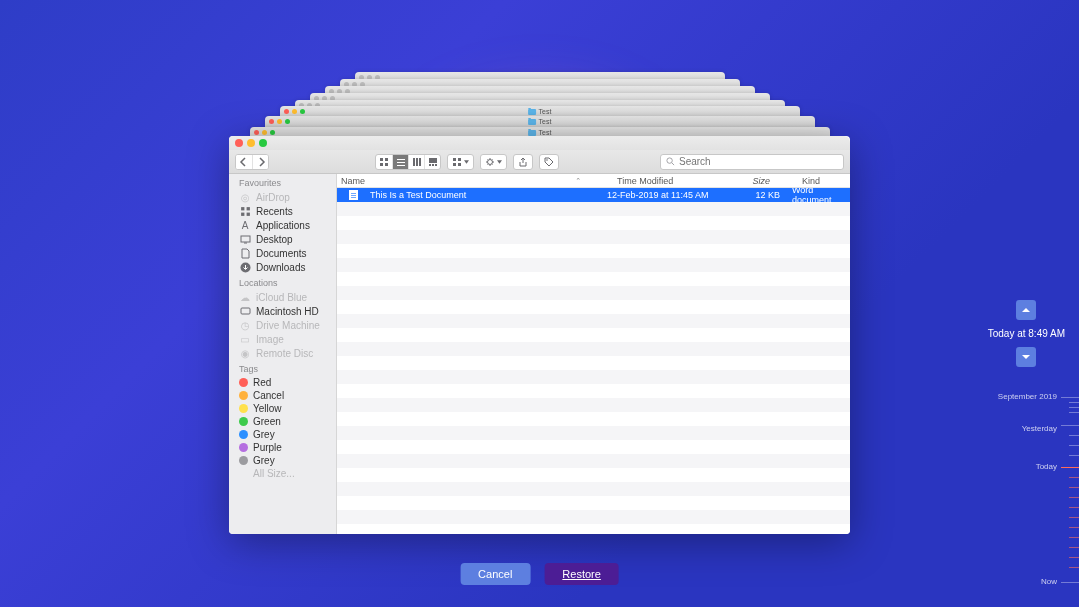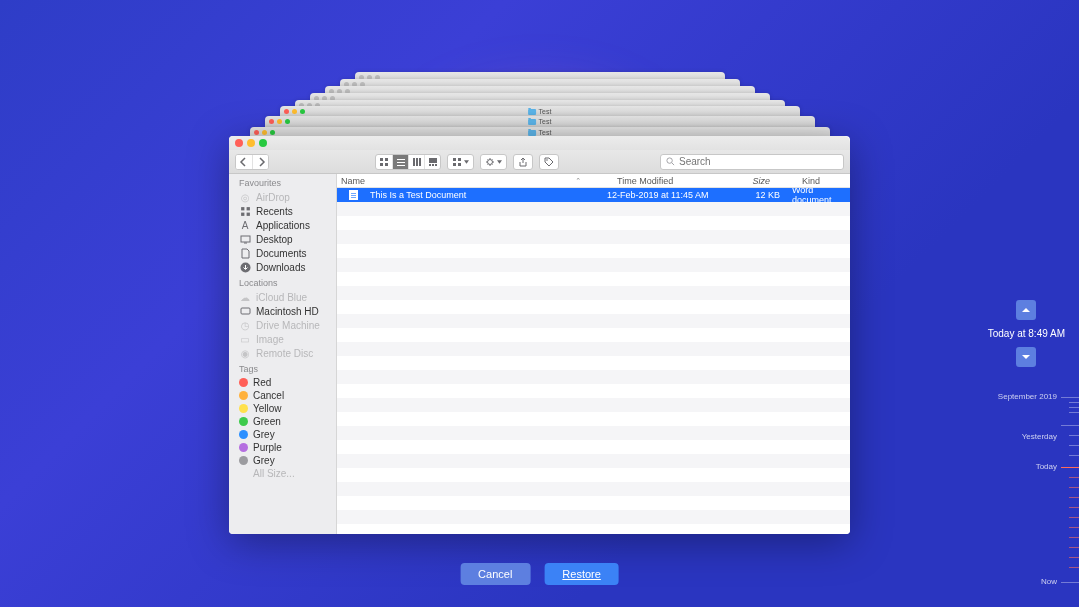--- a/index.html
+++ b/index.html
@@ -6,21 +6,21 @@
   body { width: 1079px; height: 607px; background: linear-gradient(135deg, #2e3dc7 0%, #3b3fd6 30%, #2a35c0 70%); overflow: hidden; position: relative; }
   .glow { position:absolute; left:50%; top:10%; width:300px; height:180px; transform:translateX(-50%); background: radial-gradient(ellipse at center, rgba(255,200,120,0.35), rgba(255,120,180,0.15) 40%, transparent 70%); filter: blur(20px); }
   .stack { position:absolute; left:50%; transform:translateX(-50%); }
   .sw { background: linear-gradient(#e6e6e6,#d3d3d3); border-radius:4px 4px 0 0; height:11px; display:flex; align-items:center; padding:0 4px; gap:3px; box-shadow:0 0 4px rgba(0,0,0,0.15); }
   .sw .dot { width:5px; height:5px; border-radius:50%; background:#bbb; }
   .sw .folder { position:absolute; left:50%; transform:translateX(-50%); display:flex; align-items:center; gap:3px; font-size:7px; color:#555; }
   .tiny-folder { width:8px; height:6px; background:#5cb4e8; border-radius:1px; position:relative; }
   .tiny-folder::before { content:""; position:absolute; top:-1px; left:0; width:3px; height:1px; background:#5cb4e8; border-radius:1px 1px 0 0;}
   .buttons { position:absolute; bottom:22px; left:50%; transform:translateX(-50%); display:flex; gap:14px; }
   .btn { border:none; border-radius:4px; padding:5px 18px; font-size:11px; color:#fff; background:#5d7fe0; cursor:pointer; }
-  .btn.restore { background:#3b82f6;text-decoration:underline; }
+  .btn.restore { background:#4c1d95;text-decoration:underline; }
   .navwrap { position:absolute; right:14px; top:300px; display:flex; flex-direction:column; align-items:center; gap:8px; }
   .arrowbtn { width:20px; height:20px; border:none; border-radius:3px; background:#5d7fe0; color:#fff; display:flex; align-items:center; justify-content:center; cursor:pointer; }
   .arrowbtn svg { width:10px; height:10px; fill:#fff; }
   .snaptime { color:#fff; font-size:10px; white-space:nowrap; }
   .timeline { position:absolute; right:0; top:380px; bottom:10px; width:60px; }
   .tick { position:absolute; right:0; width:18px; border-top:1px solid rgba(255,255,255,0.35); }
   .tlabel { position:absolute; right:22px; color:rgba(255,255,255,0.75); font-size:8px; white-space:nowrap; }
 
   .finder { position:absolute; left:229px; top:136px; width:621px; height:398px; background:#fff; border-radius:4px; box-shadow:0 8px 40px rgba(0,0,0,0.35); display:flex; overflow:hidden; }
   .sidebar { width:108px; background:rgba(236,236,238,0.96); border-right:1px solid #d6d6d6; padding:38px 0 0 0; overflow:hidden; }
@@ -391,21 +391,21 @@
       </svg>
     </button>
 </div>
 
 <div class="timeline">
   <div class="tlabel" style="top:12px">September 2019</div>
   <div class="tick" style="top:17px"></div>
   <div class="tick" style="top:22px;width:10px"></div>
     <div class="tick" style="top:27px;width:10px"></div>
     <div class="tick" style="top:32px;width:10px"></div>
-  <div class="tlabel" style="top:52px">Yesterday</div>
+  <div class="tlabel" style="top:44px">Yesterday</div>
   <div class="tick" style="top:45px"></div>
   <div class="tick" style="top:55px;width:10px"></div>
     <div class="tick" style="top:65px;width:10px"></div>
     <div class="tick" style="top:75px;width:10px"></div>
   <div class="tlabel" style="top:82px">Today</div>
   <div class="tick" style="top:87px;border-color:#ff6b5a"></div>
   <div class="tick" style="top:97px;width:10px;border-color:rgba(255,107,90,0.6)"></div>
     <div class="tick" style="top:107px;width:10px;border-color:rgba(255,107,90,0.6)"></div>
   <div class="tick" style="top:117px;width:10px;border-color:rgba(255,107,90,0.6)"></div>
     <div class="tick" style="top:127px;width:10px;border-color:rgba(255,107,90,0.6)"></div>

